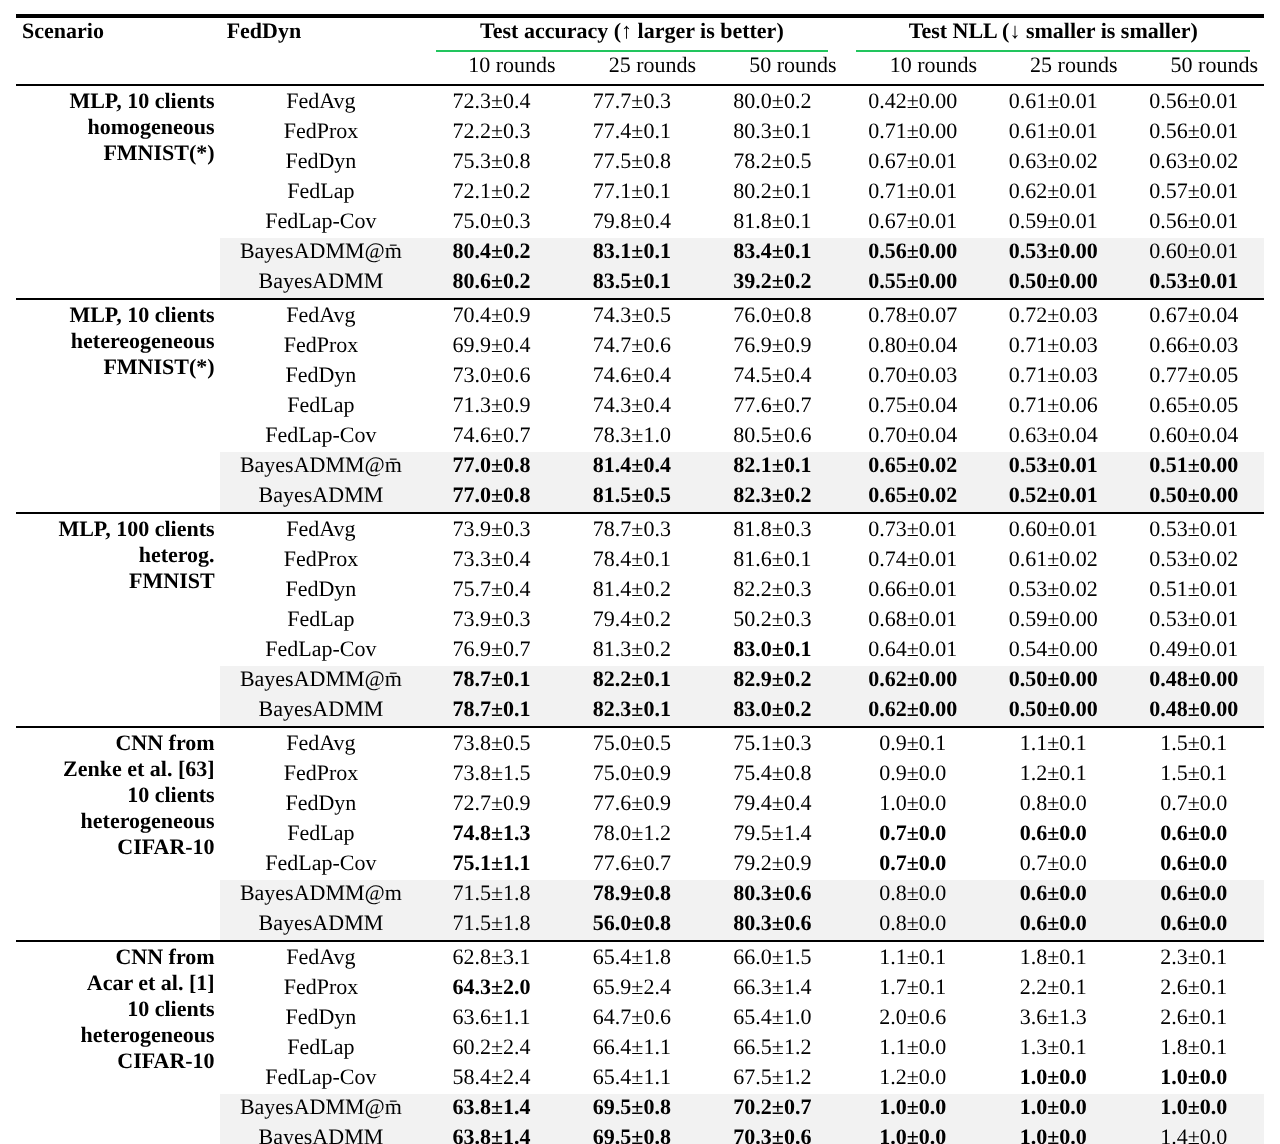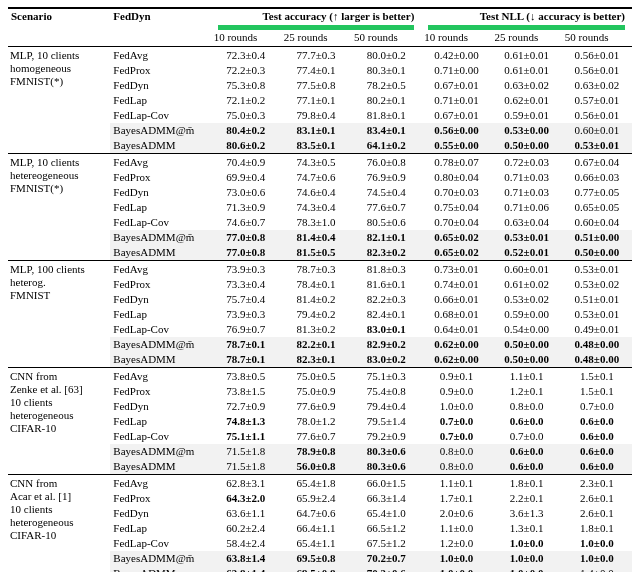--- a/index.html
+++ b/index.html
@@ -22,34 +22,34 @@
   }
   col.c-scen { width: 102px; }
   col.c-meth { width: 100px; }
   col.c-val  { width: 70px; }
   th, td { padding: 1px 3px; line-height: 13px; vertical-align: top; }
   th { font-weight: bold; text-align: left; }
   th.scen-h, th.meth-h { border-bottom: 1px solid #000; vertical-align: top; }
   th.group-h { padding: 0 7px; }
   .cmid {
     display: block;
-    text-align: right;
-    border-bottom: 5px solid #22c55e;
+    text-align: center;
+    border-bottom: 1px solid #22c55e;
     padding: 1px 0 2px 0;
     white-space: nowrap;
   }
   th.round-h {
     font-weight: normal;
-    text-align: left;
+    text-align: right;
     border-bottom: 1px solid #000;
     padding-bottom: 2px;
   }
-  td.scenario { font-weight: normal; text-align: left; padding-left: 2px; }
+  td.scenario { font-weight: bold; text-align: right; padding-left: 2px; }
   td.scenario div { white-space: nowrap; }
-  td.method { text-align: left; white-space: nowrap; }
+  td.method { text-align: center; white-space: nowrap; }
   td.val { text-align: center; white-space: nowrap; }
   td.val.b { font-weight: bold; }
   tr.group-start td { border-top: 1px solid #000; padding-top: 2px; }
   tr.shaded td.method, tr.shaded td.val { background: #f2f2f2; }
 </style>
 </head>
 <body>
 
 <div class="page">
   <table class="results">
@@ -64,21 +64,21 @@
         <col class="c-val">
     </colgroup>
     <thead>
       <tr>
         <th class="scen-h" rowspan="2">Scenario</th>
         <th class="meth-h" rowspan="2">FedDyn</th>
         <th class="group-h" colspan="3">
           <span class="cmid">Test accuracy (↑ larger is better)</span>
         </th>
         <th class="group-h" colspan="3">
-          <span class="cmid">Test NLL (↓ accuracy is better)</span>
+          <span class="cmid">Test NLL (↓ smaller is smaller)</span>
         </th>
       </tr>
       <tr>
         <th class="round-h">10 rounds</th>
         <th class="round-h">25 rounds</th>
         <th class="round-h">50 rounds</th>
         <th class="round-h">10 rounds</th>
         <th class="round-h">25 rounds</th>
         <th class="round-h">50 rounds</th>
       </tr>
@@ -140,21 +140,21 @@
           <td class="val b">83.1±0.1</td>
           <td class="val b">83.4±0.1</td>
           <td class="val b">0.56±0.00</td>
           <td class="val b">0.53±0.00</td>
           <td class="val">0.60±0.01</td>
         </tr>
         <tr class="shaded">
           <td class="method">BayesADMM</td>
           <td class="val b">80.6±0.2</td>
           <td class="val b">83.5±0.1</td>
-          <td class="val b">64.1±0.2</td>
+          <td class="val b">39.2±0.2</td>
           <td class="val b">0.55±0.00</td>
           <td class="val b">0.50±0.00</td>
           <td class="val b">0.53±0.01</td>
         </tr>
         <tr class="group-start">
           <td class="scenario" rowspan="7">
             <div>MLP, 10 clients</div>
             <div>hetereogeneous</div>
             <div>FMNIST(*)</div>
           </td>
@@ -249,21 +249,21 @@
           <td class="val">81.4±0.2</td>
           <td class="val">82.2±0.3</td>
           <td class="val">0.66±0.01</td>
           <td class="val">0.53±0.02</td>
           <td class="val">0.51±0.01</td>
         </tr>
         <tr>
           <td class="method">FedLap</td>
           <td class="val">73.9±0.3</td>
           <td class="val">79.4±0.2</td>
-          <td class="val">82.4±0.1</td>
+          <td class="val">50.2±0.3</td>
           <td class="val">0.68±0.01</td>
           <td class="val">0.59±0.00</td>
           <td class="val">0.53±0.01</td>
         </tr>
         <tr>
           <td class="method">FedLap-Cov</td>
           <td class="val">76.9±0.7</td>
           <td class="val">81.3±0.2</td>
           <td class="val b">83.0±0.1</td>
           <td class="val">0.64±0.01</td>

